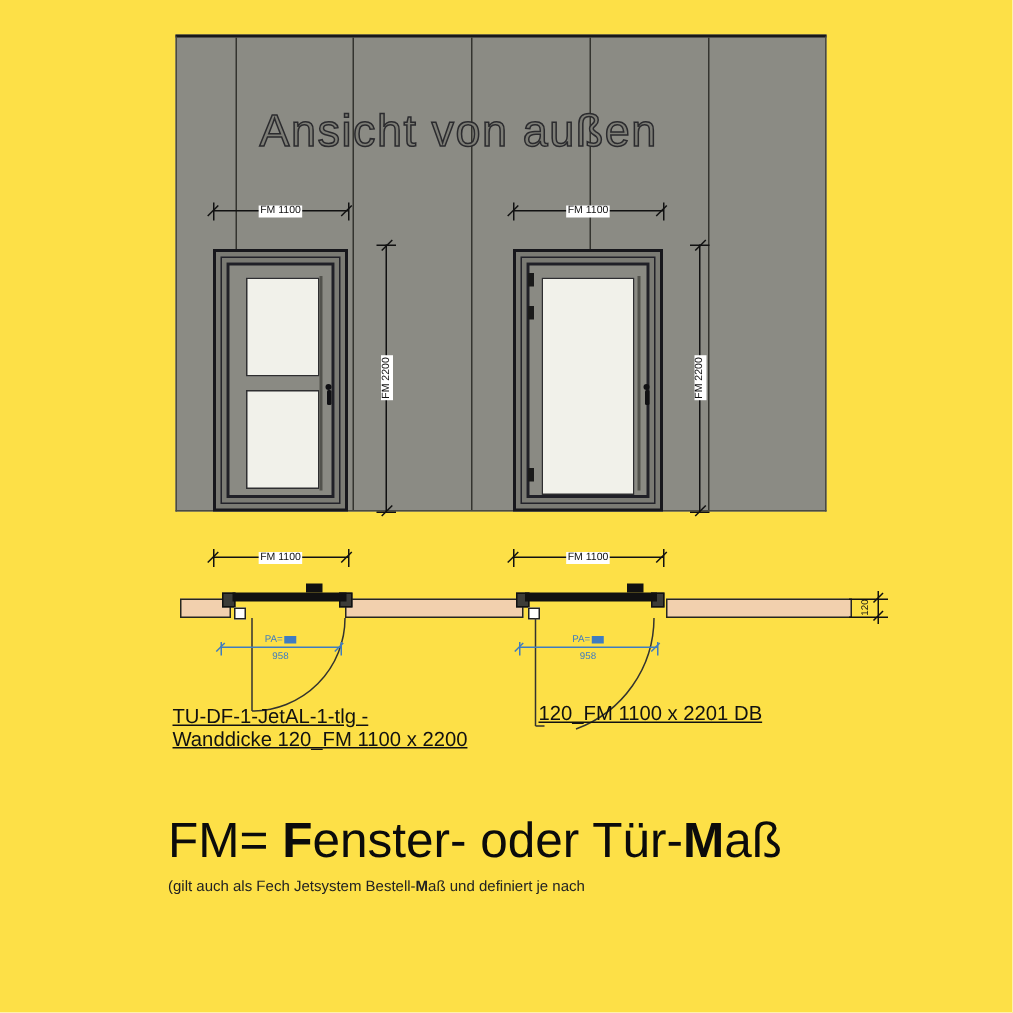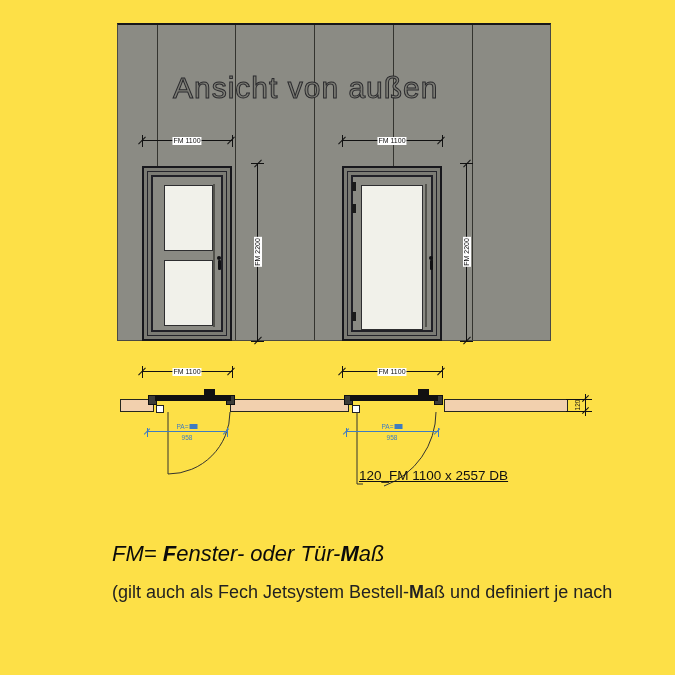--- a/index.html
+++ b/index.html
@@ -61,22 +61,22 @@
   .thin-h{position:absolute;height:1px;background:#111;}
   .thin-v{position:absolute;width:1px;background:#111;}
   .slash{position:absolute;width:9px;height:1px;background:#111;transform:rotate(-45deg);}
   .vlbl-free{position:absolute;transform:translate(-50%,-50%) rotate(-90deg);font-size:6.5px;
         line-height:7px;color:#111;white-space:nowrap;}
   svg.overlay{position:absolute;left:0;top:0;pointer-events:none;}
 
   
   .callout{position:absolute;font-size:13.5px;line-height:14.5px;color:#111;}
   .callout div{text-decoration:underline;white-space:nowrap;}
-  .fm-heading{position:absolute;left:112px;top:541px;font-size:22px;color:#0b0b0b;white-space:nowrap;font-style:italic;}
-  .note{position:absolute;left:112px;top:584px;font-size:18px;line-height:16px;color:#222;white-space:nowrap;text-align:right;}
+  .fm-heading{position:absolute;left:112px;top:541px;font-size:33px;color:#0b0b0b;white-space:nowrap;}
+  .note{position:absolute;left:112px;top:584px;font-size:10px;line-height:16px;color:#222;white-space:nowrap;text-align:right;}
   .pa-heading{position:absolute;left:112px;top:631px;font-size:27px;color:#1a79d4;white-space:nowrap;}
   b{font-weight:bold;}
 </style>
 </head>
 <body>
 
 <div class="page">
 
   <div class="wall">
     <div class="joint" style="left:39px;height:141px;"></div>
@@ -188,22 +188,26 @@
     <span class="palbl-bot">958</span>
   </div>
 
   <div class="thin-h" style="left:566px;top:399px;width:26px;"></div>
   <div class="thin-h" style="left:566px;top:411px;width:26px;"></div>
   <div class="thin-v" style="left:585px;top:394px;height:22px;"></div>
   <div class="slash" style="left:581px;top:398px;"></div>
   <div class="slash" style="left:581px;top:410px;"></div>
   <span class="vlbl-free" style="left:577px;top:405px;">120</span>
 
+  <div class="callout" style="left:115px;top:471px;">
+    <div>TU-DF-1-JetAL-1-tlg -</div>
+    <div>Wanddicke 120_FM 1100 x 2200</div>
+  </div>
   <div class="callout" style="left:359px;top:469px;">
-    <div>120_FM 1100 x 2557 DB</div>
+    <div>120_FM 1100 x 2201 DB</div>
   </div>
 
   <div class="fm-heading"><span>FM= </span><b>F</b><span>enster- oder Tür-</span><b>M</b><span>aß</span></div>
 
   <div class="note">
     <div><span>(gilt auch als Fech Jetsystem Bestell-</span><b>M</b><span>aß und definiert je nach</span></div>
   </div>
 
 
 </div>

